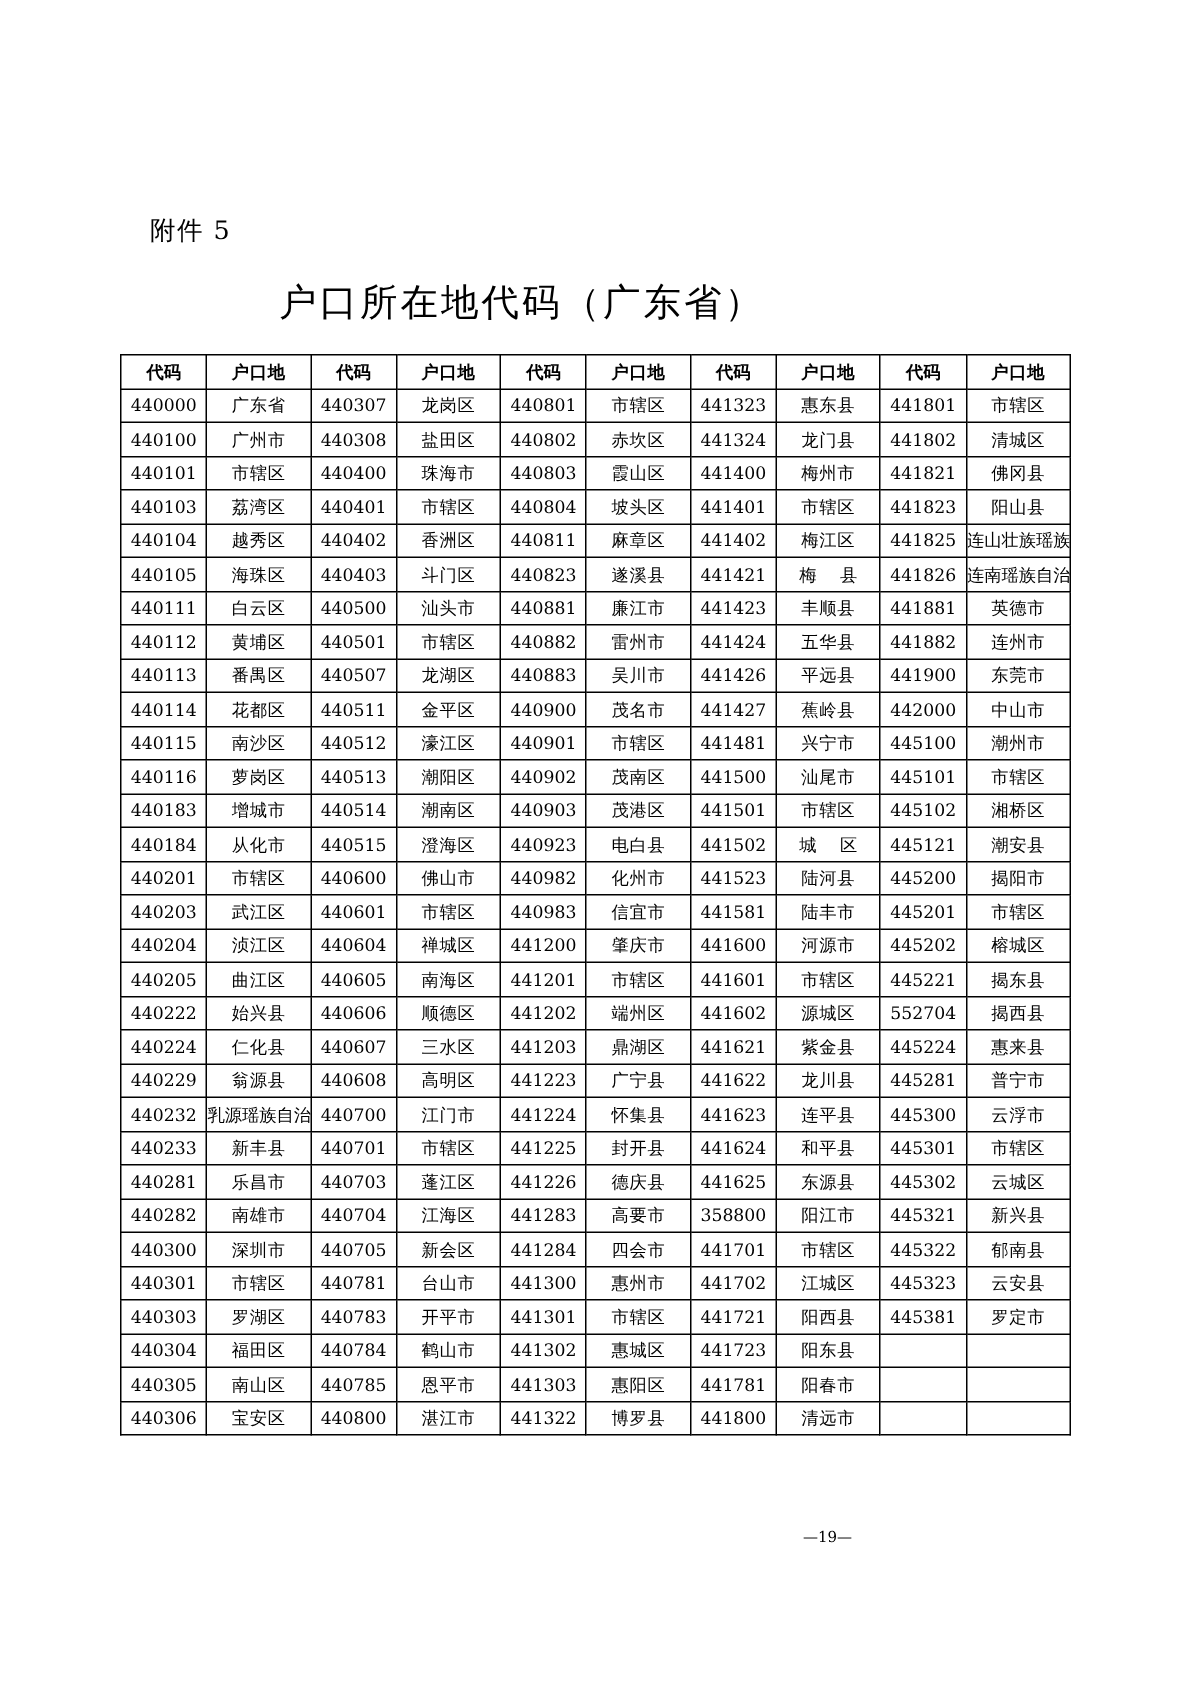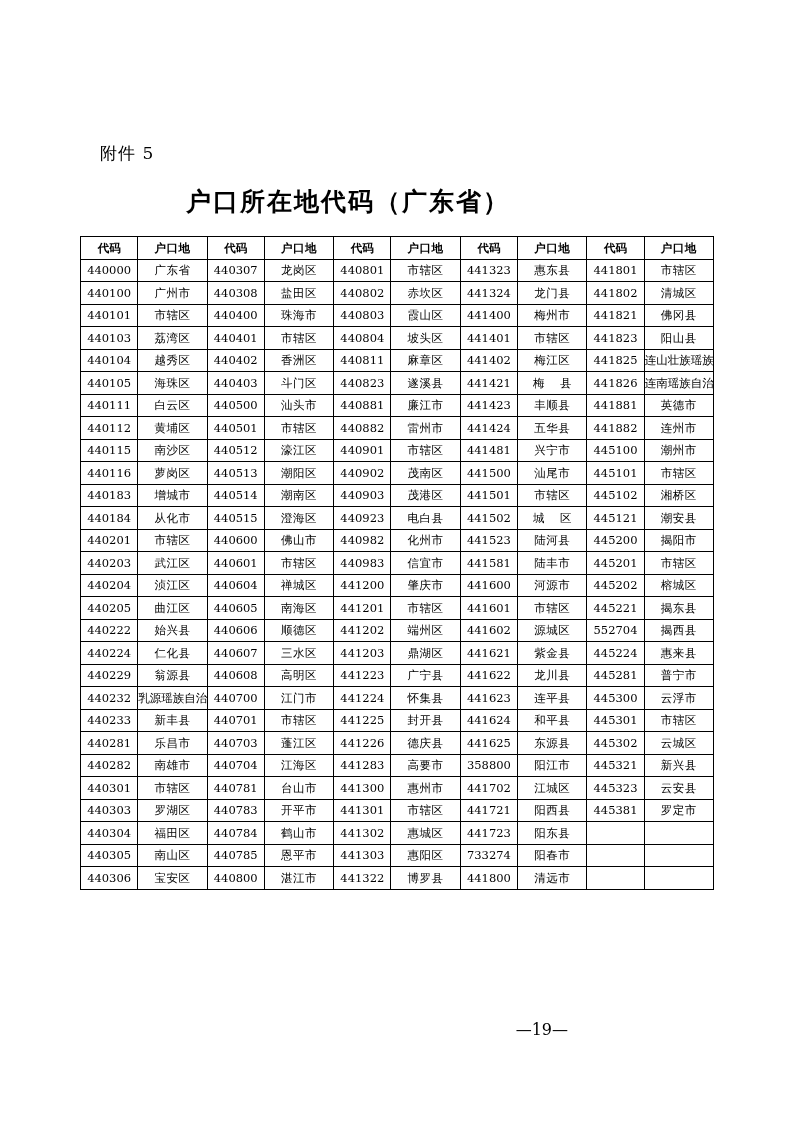--- a/index.html
+++ b/index.html
@@ -30,21 +30,21 @@
     letter-spacing: 1px;
   }
   .doc-title {
     position: absolute;
     left: 0;
     top: 185px;
     width: 696px;
     text-align: center;
     font-family: "DejaVu Serif", "Liberation Serif", serif;
     font-size: 25px;
-    font-weight: bold;
+    font-weight: normal;
     letter-spacing: 2px;
   }
   .table-wrap {
     position: absolute;
     left: 80px;
     top: 236px;
     width: 530px;
   }
   table.code-table {
     border-collapse: collapse;
@@ -90,21 +90,21 @@
   }
   .page-number {
     position: absolute;
     left: 0;
     top: 1020px;
     width: 632px;
     text-align: right;
     padding-right: 64px;
     box-sizing: border-box;
     font-family: "DejaVu Serif", "Liberation Serif", serif;
-    font-size: 16px;
+    font-size: 10px;
   }
 </style>
 </head>
 <body>
 
 <div class="page">
 
   <div class="attachment-label">附件 5</div>
 
   <div class="doc-title">户口所在地代码（广东省）</div>
@@ -228,20 +228,44 @@
             <td class="code">440501</td>
             <td class="place">市辖区</td>
             <td class="code">440882</td>
             <td class="place">雷州市</td>
             <td class="code">441424</td>
             <td class="place">五华县</td>
             <td class="code">441882</td>
             <td class="place">连州市</td>
           </tr>
           <tr>
+            <td class="code">440113</td>
+            <td class="place">番禺区</td>
+            <td class="code">440507</td>
+            <td class="place">龙湖区</td>
+            <td class="code">440883</td>
+            <td class="place">吴川市</td>
+            <td class="code">441426</td>
+            <td class="place">平远县</td>
+            <td class="code">441900</td>
+            <td class="place">东莞市</td>
+          </tr>
+          <tr>
+            <td class="code">440114</td>
+            <td class="place">花都区</td>
+            <td class="code">440511</td>
+            <td class="place">金平区</td>
+            <td class="code">440900</td>
+            <td class="place">茂名市</td>
+            <td class="code">441427</td>
+            <td class="place">蕉岭县</td>
+            <td class="code">442000</td>
+            <td class="place">中山市</td>
+          </tr>
+          <tr>
             <td class="code">440115</td>
             <td class="place">南沙区</td>
             <td class="code">440512</td>
             <td class="place">濠江区</td>
             <td class="code">440901</td>
             <td class="place">市辖区</td>
             <td class="code">441481</td>
             <td class="place">兴宁市</td>
             <td class="code">445100</td>
             <td class="place">潮州市</td>
@@ -408,20 +432,32 @@
             <td class="code">440704</td>
             <td class="place">江海区</td>
             <td class="code">441283</td>
             <td class="place">高要市</td>
             <td class="code">358800</td>
             <td class="place">阳江市</td>
             <td class="code">445321</td>
             <td class="place">新兴县</td>
           </tr>
           <tr>
+            <td class="code">440300</td>
+            <td class="place">深圳市</td>
+            <td class="code">440705</td>
+            <td class="place">新会区</td>
+            <td class="code">441284</td>
+            <td class="place">四会市</td>
+            <td class="code">441701</td>
+            <td class="place">市辖区</td>
+            <td class="code">445322</td>
+            <td class="place">郁南县</td>
+          </tr>
+          <tr>
             <td class="code">440301</td>
             <td class="place">市辖区</td>
             <td class="code">440781</td>
             <td class="place">台山市</td>
             <td class="code">441300</td>
             <td class="place">惠州市</td>
             <td class="code">441702</td>
             <td class="place">江城区</td>
             <td class="code">445323</td>
             <td class="place">云安县</td>
@@ -450,21 +486,21 @@
             <td class="code empty"></td>
             <td class="place empty"></td>
           </tr>
           <tr>
             <td class="code">440305</td>
             <td class="place">南山区</td>
             <td class="code">440785</td>
             <td class="place">恩平市</td>
             <td class="code">441303</td>
             <td class="place">惠阳区</td>
-            <td class="code">733274</td>
+            <td class="code">441781</td>
             <td class="place">阳春市</td>
             <td class="code empty"></td>
             <td class="place empty"></td>
           </tr>
           <tr>
             <td class="code">440306</td>
             <td class="place">宝安区</td>
             <td class="code">440800</td>
             <td class="place">湛江市</td>
             <td class="code">441322</td>

